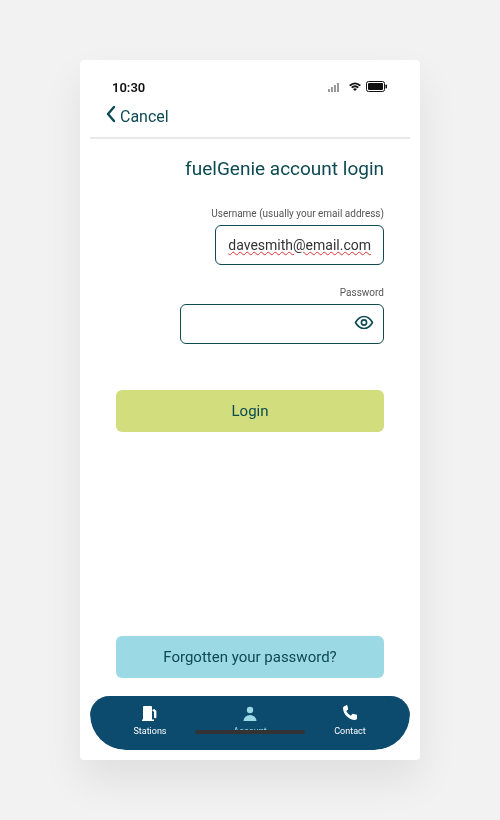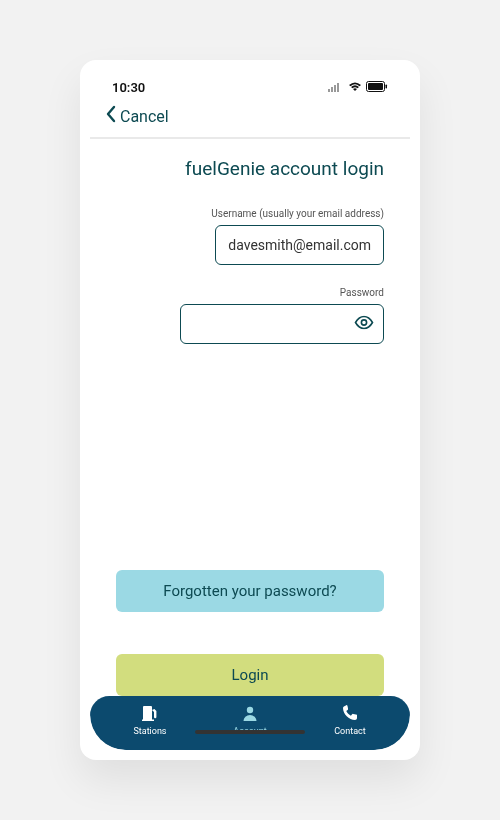--- a/index.html
+++ b/index.html
@@ -8,21 +8,21 @@
     width: 500px;
     height: 820px;
     display: flex;
     align-items: center;
     justify-content: center;
   }
   .phone {
     width: 340px;
     height: 700px;
     background: #fff;
-    border-radius: 16px;
+    border-radius: 4px;
     box-shadow: 0 20px 40px rgba(0,0,0,0.08);
     padding: 10px;
     position: relative;
   }
   .screen {
     width: 100%;
     height: 100%;
     border-radius: 36px;
     overflow: hidden;
     position: relative;
@@ -78,20 +78,21 @@
     width: 100%;
     border: 1px solid #0d4a52;
     border-radius: 6px;
     height: 40px;
     padding: 0 12px;
     font-size: 14px;
     color: #333;
     background: #fff;
   }
   .username-value {
+    text-decoration: underline;
     text-decoration-style: wavy;
     text-decoration-color: #d33;
     text-decoration-thickness: 1px;
   }
   .eye {
     position: absolute;
     right: 10px;
     top: 50%;
     transform: translateY(-50%);
     cursor: pointer;
@@ -195,23 +196,23 @@
         <span class="eye">
           <span>
             <svg width="20" height="14" viewBox="0 0 20 14">
                 <path d="M10 1 C5 1 1.5 7 1.5 7 C1.5 7 5 13 10 13 C15 13 18.5 7 18.5 7 C18.5 7 15 1 10 1 Z" fill="none" stroke="#0d4a52" stroke-width="1.6"></path>
                 <circle cx="10" cy="7" r="2.6" fill="none" stroke="#0d4a52" stroke-width="1.6"></circle>
               </svg>
           </span>
         </span>
       </div>
 
+      <button class="btn btn-login">Login</button>
+
       <button class="btn btn-forgot">Forgotten your password?</button>
-
-      <button class="btn btn-login">Login</button>
     </div>
 
     <div class="tabbar">
       <div class="tab">
         <span>
           <svg width="18" height="18" viewBox="0 0 18 18" fill="#fff">
               <path d="M3 2 h7 a1 1 0 0 1 1 1 v13 h-9 v-13 a1 1 0 0 1 1 -1 z M4 4 h5 v4 h-5 z M11 6 l2 2 v5 a1.2 1.2 0 0 0 2.4 0 v-6 l-2-2"></path>
               <rect x="1" y="15.5" width="12" height="1.5"></rect>
             </svg>
         </span>

